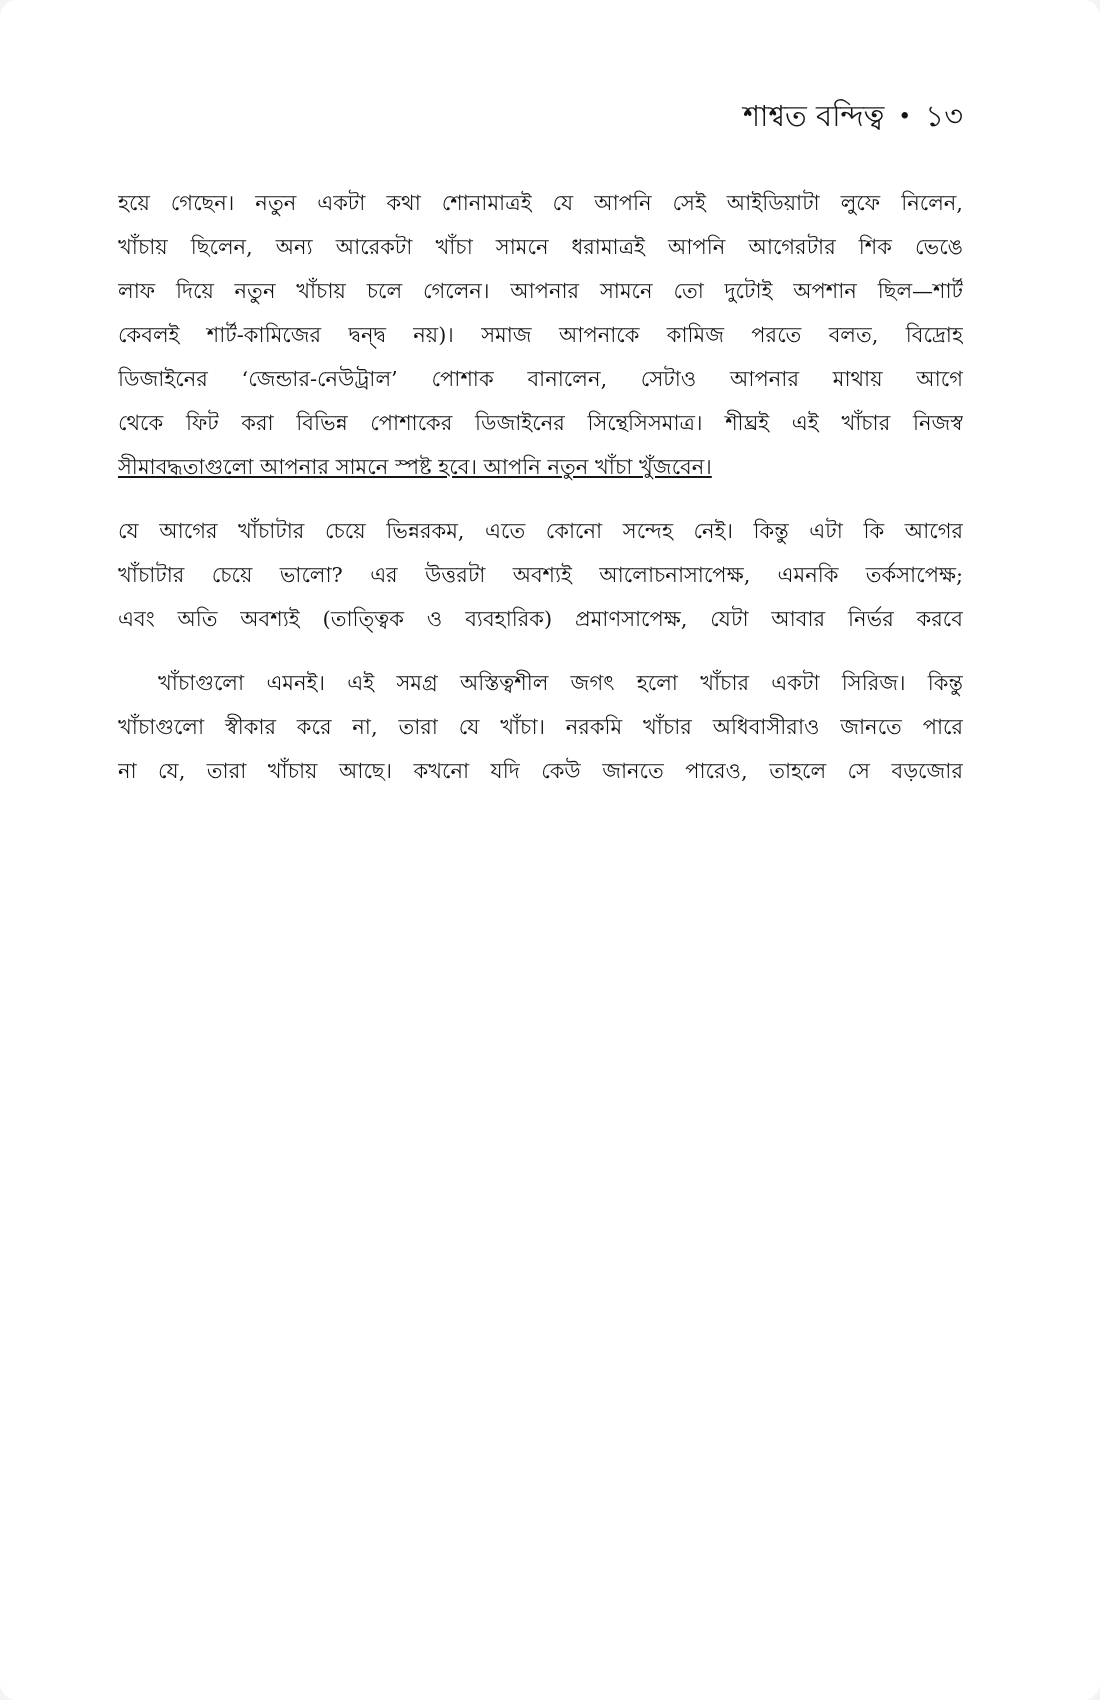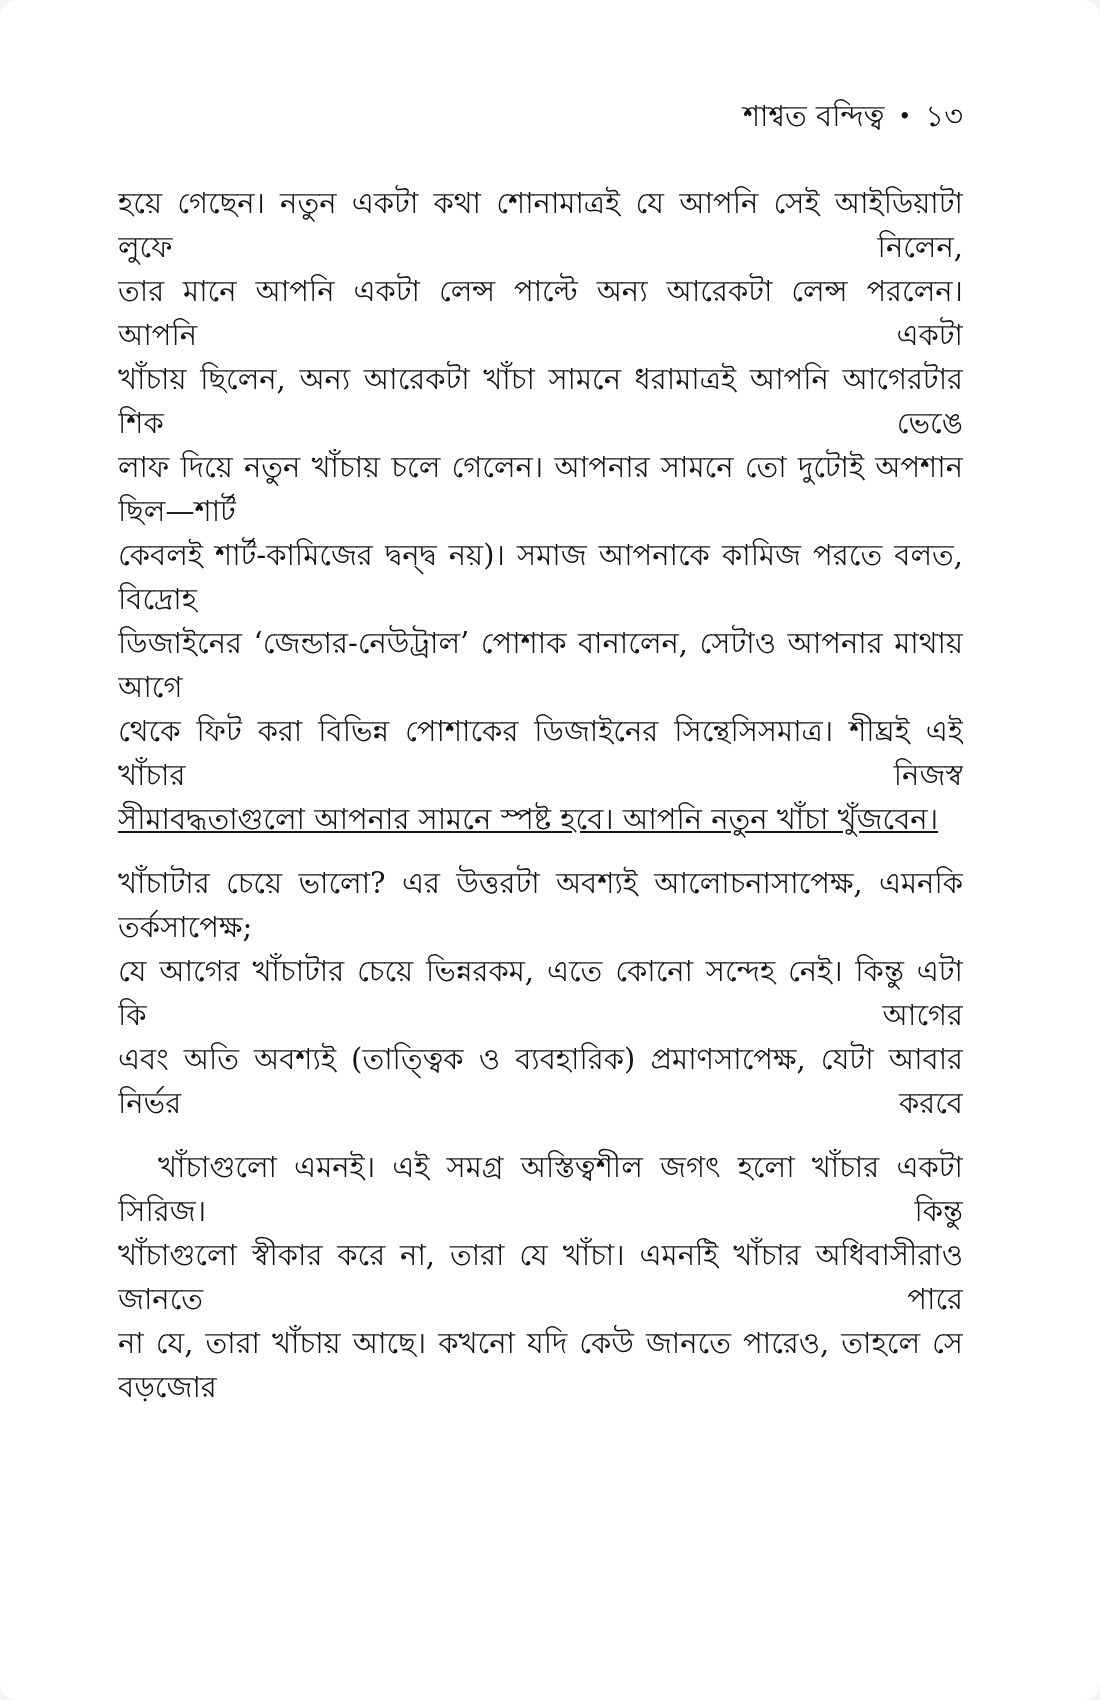--- a/index.html
+++ b/index.html
@@ -31,21 +31,21 @@
     display: inline-block;
     margin: 0 14px;
     font-size: 22px;
     vertical-align: 2px;
   }
   .page-body { }
   .paragraph {
     margin: 0 0 20px 0;
   }
   .line {
-    font-size: 29px;
+    font-size: 21px;
     line-height: 44px;
     text-align: justify;
     text-align-last: justify;
     overflow: hidden;
     white-space: normal;
   }
   .line.last {
     text-align-last: left;
     text-decoration: underline;
   }
@@ -56,32 +56,31 @@
 </head>
 <body>
 
 <div class="page">
   <div class="running-head">
     <span>শাশ্বত বন্দিত্ব</span><span class="sep">•</span><span>১৩</span>
   </div>
   <div class="page-body">
       <div class="paragraph">
         <div class="line">হয়ে গেছেন। নতুন একটা কথা শোনামাত্রই যে আপনি সেই আইডিয়াটা লুফে নিলেন,</div>
-        <div class="line">তার মানে আপনি একটা লেন্স পাল্টে অন্য আরেকটা লেন্স পরলেন। আপনি একটা</div>
         <div class="line">খাঁচায় ছিলেন, অন্য আরেকটা খাঁচা সামনে ধরামাত্রই আপনি আগেরটার শিক ভেঙে</div>
         <div class="line">লাফ দিয়ে নতুন খাঁচায় চলে গেলেন। আপনার সামনে তো দুটোই অপশান ছিল—শার্ট</div>
         <div class="line">কেবলই শার্ট-কামিজের দ্বন্দ্ব নয়)। সমাজ আপনাকে কামিজ পরতে বলত, বিদ্রোহ</div>
         <div class="line">ডিজাইনের ‘জেন্ডার-নেউট্রাল’ পোশাক বানালেন, সেটাও আপনার মাথায় আগে</div>
         <div class="line">থেকে ফিট করা বিভিন্ন পোশাকের ডিজাইনের সিন্থেসিসমাত্র। শীঘ্রই এই খাঁচার নিজস্ব</div>
         <div class="line last">সীমাবদ্ধতাগুলো আপনার সামনে স্পষ্ট হবে। আপনি নতুন খাঁচা খুঁজবেন।</div>
       </div>
       <div class="paragraph">
+        <div class="line">যে আগের খাঁচাটার চেয়ে ভিন্নরকম, এতে কোনো সন্দেহ নেই। কিন্তু এটা কি আগের</div>
         <div class="line">খাঁচাটার চেয়ে ভালো? এর উত্তরটা অবশ্যই আলোচনাসাপেক্ষ, এমনকি তর্কসাপেক্ষ;</div>
-        <div class="line">যে আগের খাঁচাটার চেয়ে ভিন্নরকম, এতে কোনো সন্দেহ নেই। কিন্তু এটা কি আগের</div>
         <div class="line">এবং অতি অবশ্যই (তাত্ত্বিক ও ব্যবহারিক) প্রমাণসাপেক্ষ, যেটা আবার নির্ভর করবে</div>
       </div>
       <div class="paragraph">
         <div class="line indent">খাঁচাগুলো এমনই। এই সমগ্র অস্তিত্বশীল জগৎ হলো খাঁচার একটা সিরিজ। কিন্তু</div>
-        <div class="line">খাঁচাগুলো স্বীকার করে না, তারা যে খাঁচা। এমনইি খাঁচার অধিবাসীরাও জানতে পারে</div>
+        <div class="line">খাঁচাগুলো স্বীকার করে না, তারা যে খাঁচা। নরকমি খাঁচার অধিবাসীরাও জানতে পারে</div>
         <div class="line">না যে, তারা খাঁচায় আছে। কখনো যদি কেউ জানতে পারেও, তাহলে সে বড়জোর</div>
       </div>
     </div>
 </div>
 
 </body></html>

